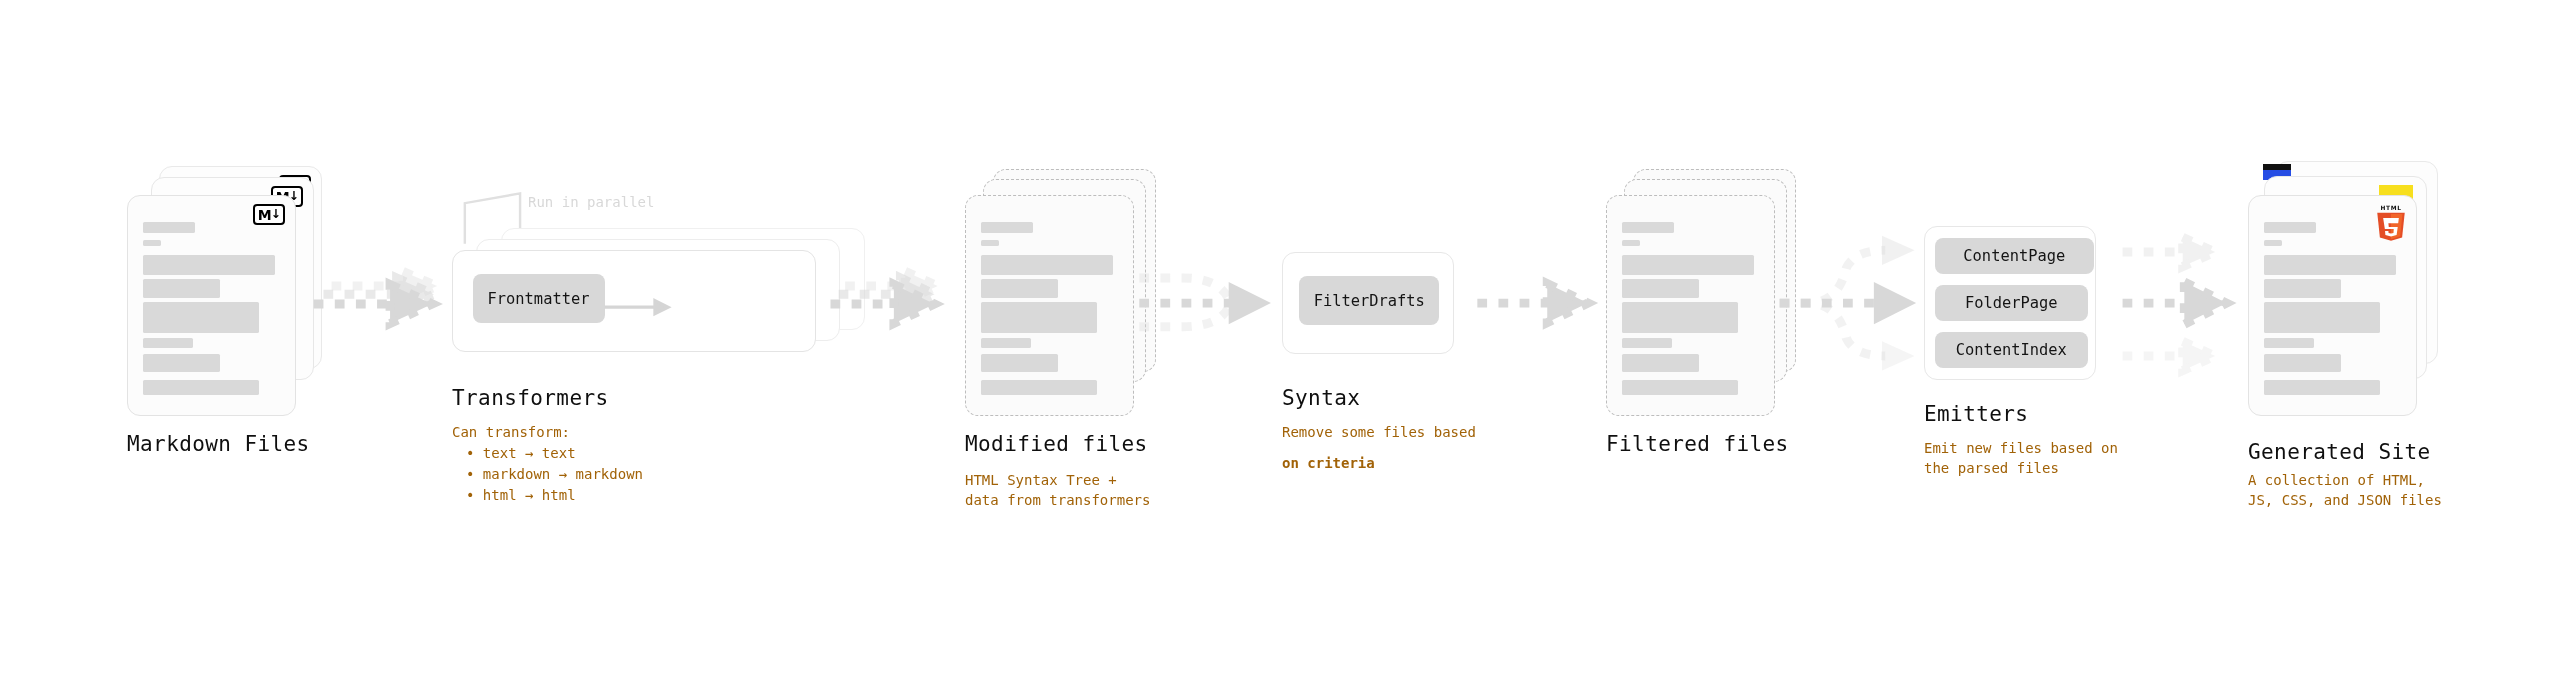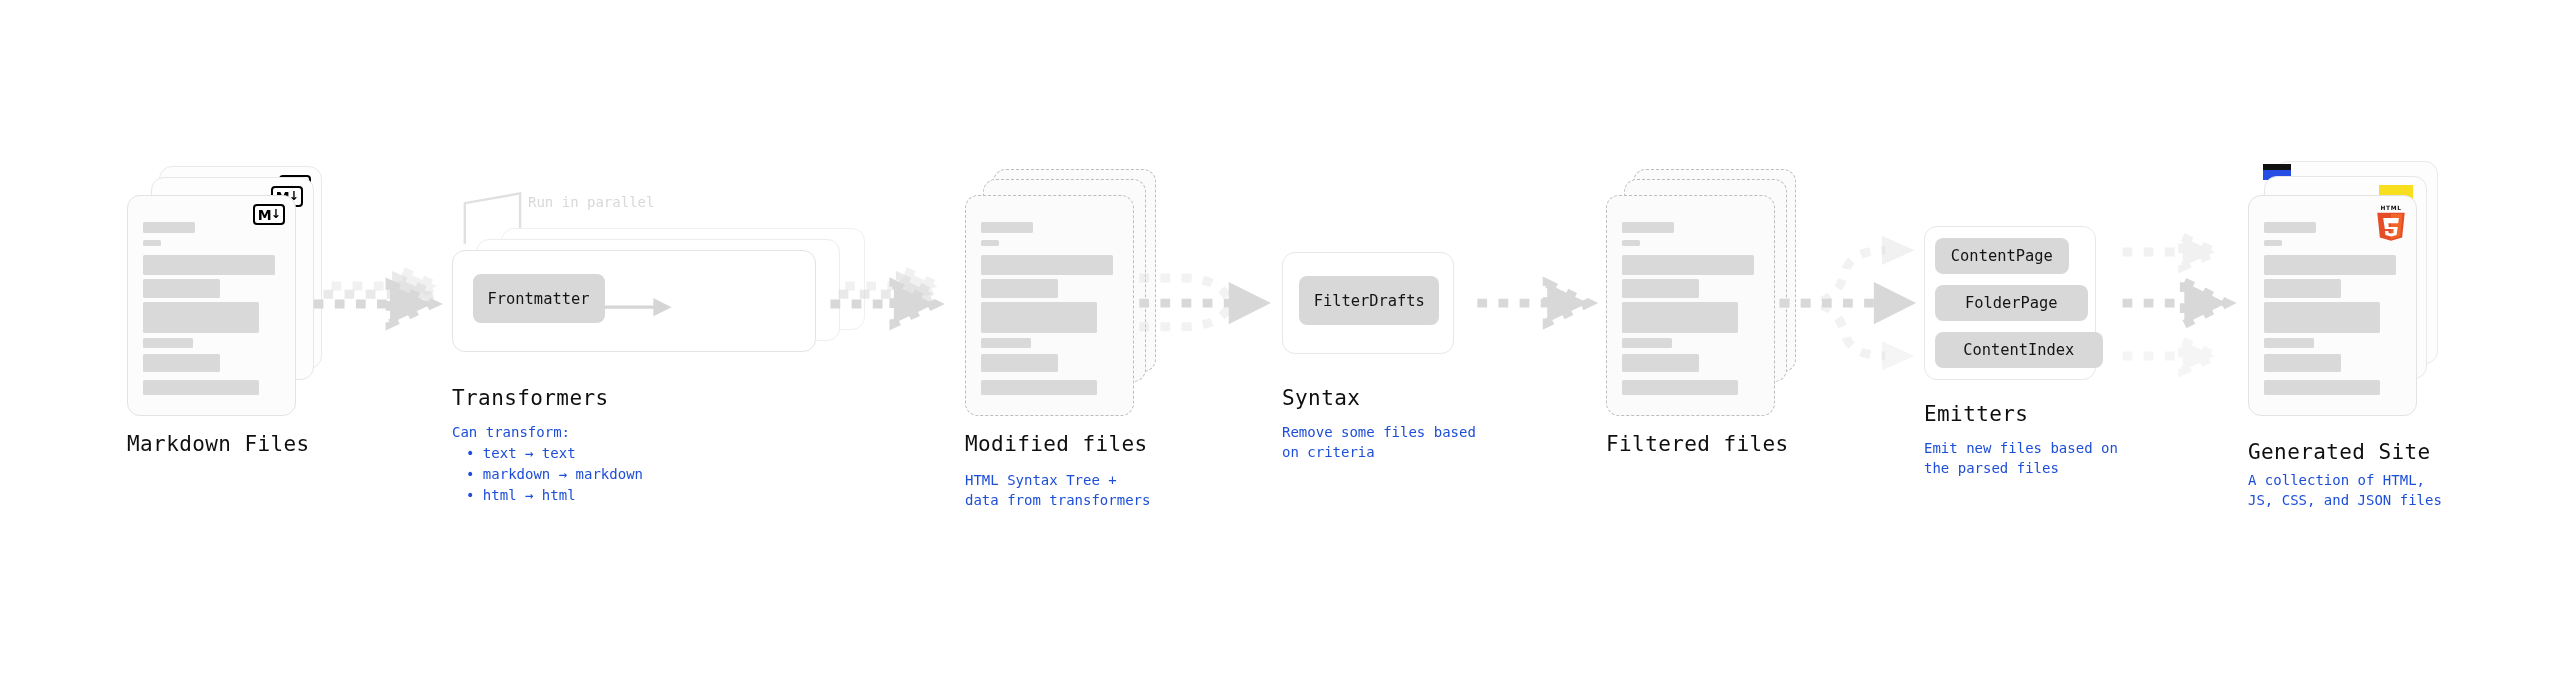--- a/index.html
+++ b/index.html
@@ -50,21 +50,21 @@
     position:absolute;
     font-size:21px;
     letter-spacing:0.4px;
     color:#0f0f0f;
     white-space:nowrap;
   }
   .caption{
     position:absolute;
     font-size:14px;
     line-height:20.3px;
-    color:#1d4ed8;
+    color:#a16207;
     white-space:pre;
   }
 
   
   .panel{
     position:absolute;
     border:1.6px solid #e7e7e7;
     border-radius:13px;
     background:#ffffff;
     box-sizing:border-box;
@@ -235,21 +235,21 @@
     </g>
     <polygon points="1512,347 1564,373 1512,399" fill="#d8d8d8"></polygon>
   </svg>
 
   <div class="stage">
     <div class="panel" style="left:1282px;top:252px;width:172px;height:102px;">
       <div class="chip" style="left:16.3px;top:23px;width:140px;height:49px;">FilterDrafts</div>
     </div>
     <div class="title" style="left:1282px;top:386px;">Syntax</div>
     <div class="caption" style="left:1282px;top:422px;text-align:right;">Remove some files based</div>
-    <div class="caption" style="left:1282px;top:442px;">on criteria</div>
+    <div class="caption" style="left:1282px;top:453px;font-weight:bold;">on criteria</div>
   </div>
 
   <svg class="arrowsvg" width="2576" height="681" viewBox="0 0 3170 838">
     <g stroke="#d8d8d8" stroke-width="11" stroke-dasharray="12 14" fill="#d8d8d8">
       <line x1="1818" y1="373" x2="1908" y2="373"></line>
       <polygon points="1904,349 1954,373 1904,397"></polygon>
     </g>
   </svg>
 
   <div class="stage">
@@ -274,23 +274,23 @@
       <path d="M 2190 373 L 2225 373 Q 2262 373 2272 416 Q 2282 438 2320 438" opacity="0.32"></path>
       <line x1="2190" y1="373" x2="2310" y2="373" opacity="1"></line>
     </g>
     <polygon points="2316,290 2356,308 2316,326" fill="#d8d8d8" opacity="0.35"></polygon>
     <polygon points="2316,420 2356,438 2316,456" fill="#d8d8d8" opacity="0.25"></polygon>
     <polygon points="2306,347 2358,373 2306,399" fill="#d8d8d8"></polygon>
   </svg>
 
   <div class="stage">
     <div class="panel" style="left:1924px;top:226px;width:172px;height:154px;">
-      <div class="chip" style="left:9.8px;top:10.6px;width:134px;height:36px;">ContentPage</div>
+      <div class="chip" style="left:9.8px;top:10.6px;width:159px;height:36px;">ContentPage</div>
       <div class="chip" style="left:9.8px;top:58px;width:153px;height:36px;">FolderPage</div>
-      <div class="chip" style="left:9.8px;top:105px;width:168px;height:36px;">ContentIndex</div>
+      <div class="chip" style="left:9.8px;top:105px;width:153px;height:36px;">ContentIndex</div>
     </div>
     <div class="title" style="left:1924px;top:402px;">Emitters</div>
     <div class="caption" style="left:1924px;top:438px;">Emit new files based on</div>
     <div class="caption" style="left:1924px;top:458px;">the parsed files</div>
   </div>
 
   <svg class="arrowsvg" width="2576" height="681" viewBox="0 0 3170 838">
     <g stroke="#d8d8d8" stroke-width="11" stroke-dasharray="12 14" fill="#d8d8d8">
       <g opacity="0.35">
           <line x1="2612" y1="310" x2="2690" y2="310"></line>

